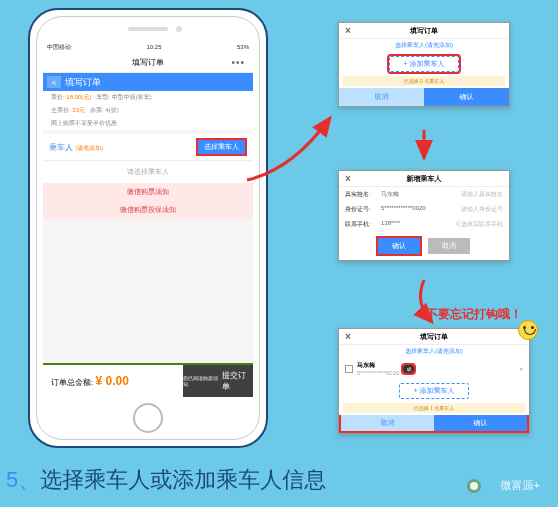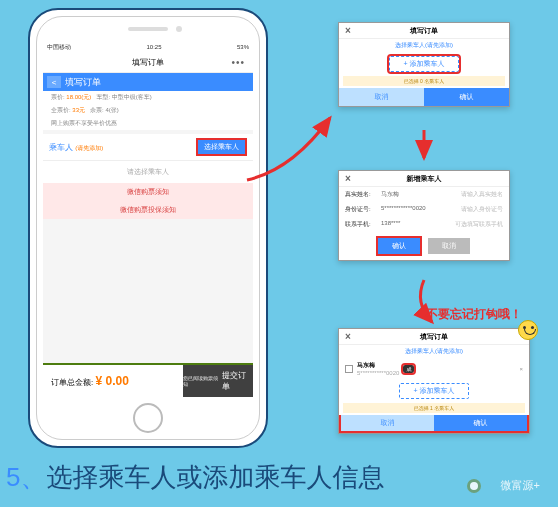--- a/index.html
+++ b/index.html
@@ -57,21 +57,21 @@
 .pop2 .btns .cn{background:#bbb}
 .pop3{left:338px;top:328px;width:192px}
 .pop3 .row{display:flex;align-items:center;padding:3px 6px;font-size:6px;gap:4px}
 .pop3 .chk{width:8px;height:8px;border:1px solid #999}
 .pop3 .nm{font-weight:bold}
 .pop3 .badge{background:#333;color:#fff;padding:1px 3px;border-radius:2px;font-size:5px;outline:2px solid #e62e2e}
 .pop3 .del{color:#999;margin-left:auto}
 .pop3 .p-foot{border:2px solid #e62e2e;border-top:none}
 .arrow{position:absolute;pointer-events:none}
 .arrow svg{overflow:visible}
-.step-text{position:absolute;left:6px;bottom:12px;font-size:26px;color:#1a4a7a}
+.step-text{position:absolute;left:6px;bottom:12px;font-size:22px;color:#1a4a7a}
 .step-text .num{color:#3a8cff}
 .reminder{position:absolute;left:426px;top:306px;font-size:12px;color:#e62e2e;font-weight:bold}
 .smiley{position:absolute;left:518px;top:320px;width:20px;height:20px;background:#ffd94a;border-radius:50%;border:1px solid #c9a800}
 .smiley::before{content:"";position:absolute;top:5px;left:4px;width:3px;height:3px;background:#333;border-radius:50%;box-shadow:8px 0 #333}
 .smiley::after{content:"";position:absolute;bottom:4px;left:5px;width:10px;height:5px;border:1px solid #333;border-top:none;border-radius:0 0 10px 10px}
 .watermark{position:absolute;right:18px;bottom:14px;font-size:11px;color:#fff;opacity:.85;display:flex;align-items:flex-end;gap:20px}
 .watermark .wm-icon{width:14px;height:14px;background:#6b9b6b;border-radius:50%;position:relative}
 .watermark .wm-icon::after{content:"";position:absolute;inset:3px;background:#fff;border-radius:50%}
 </style>
 </head>

